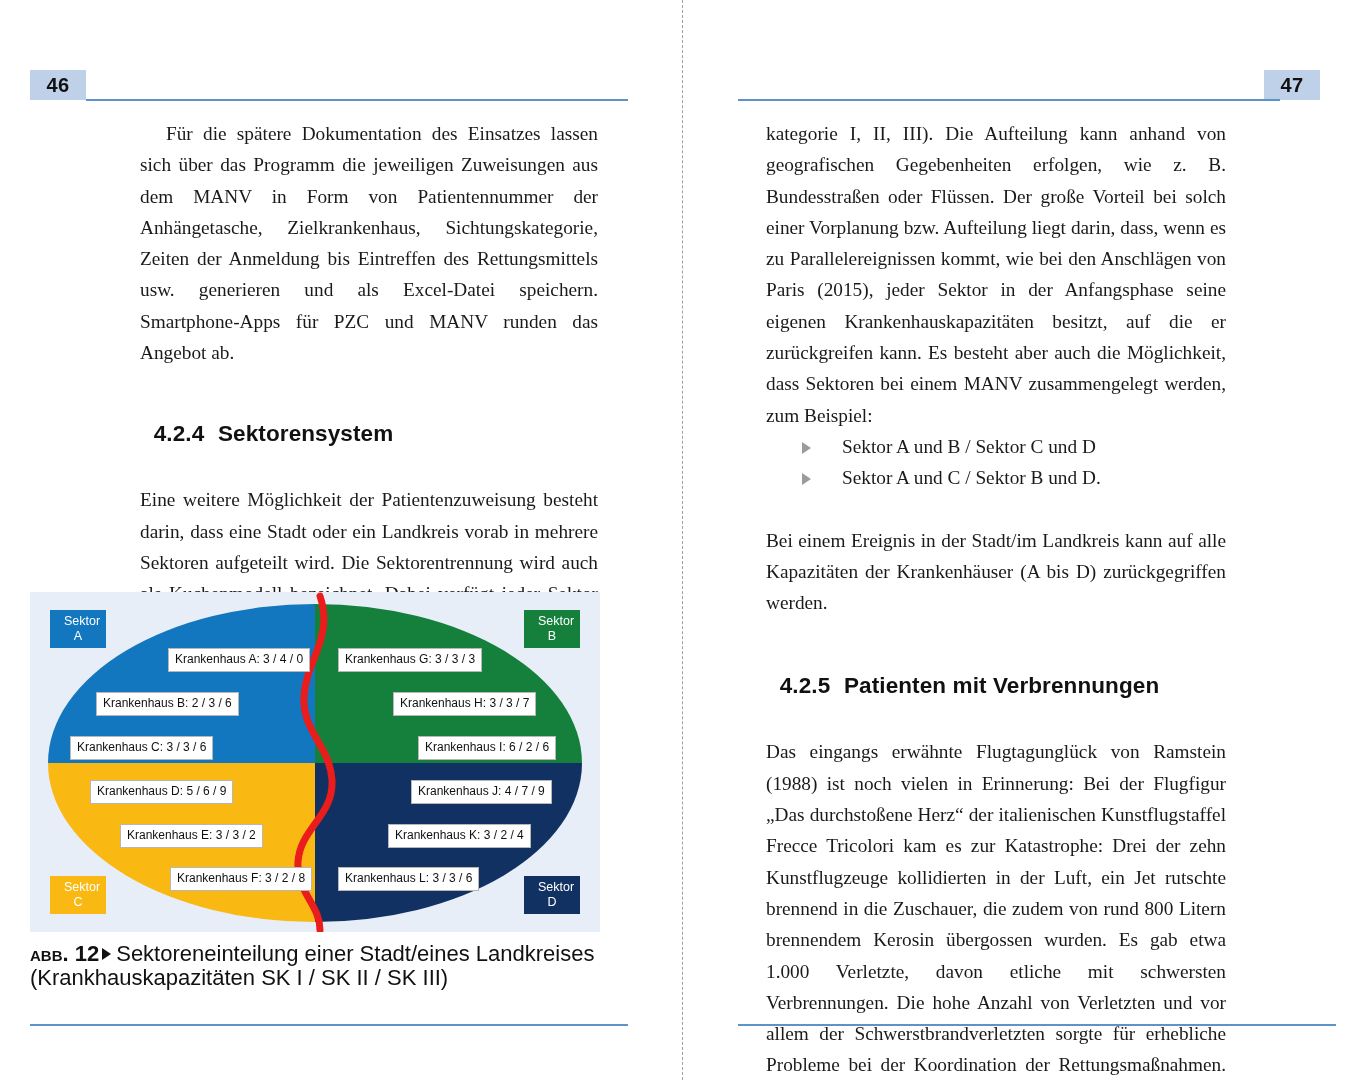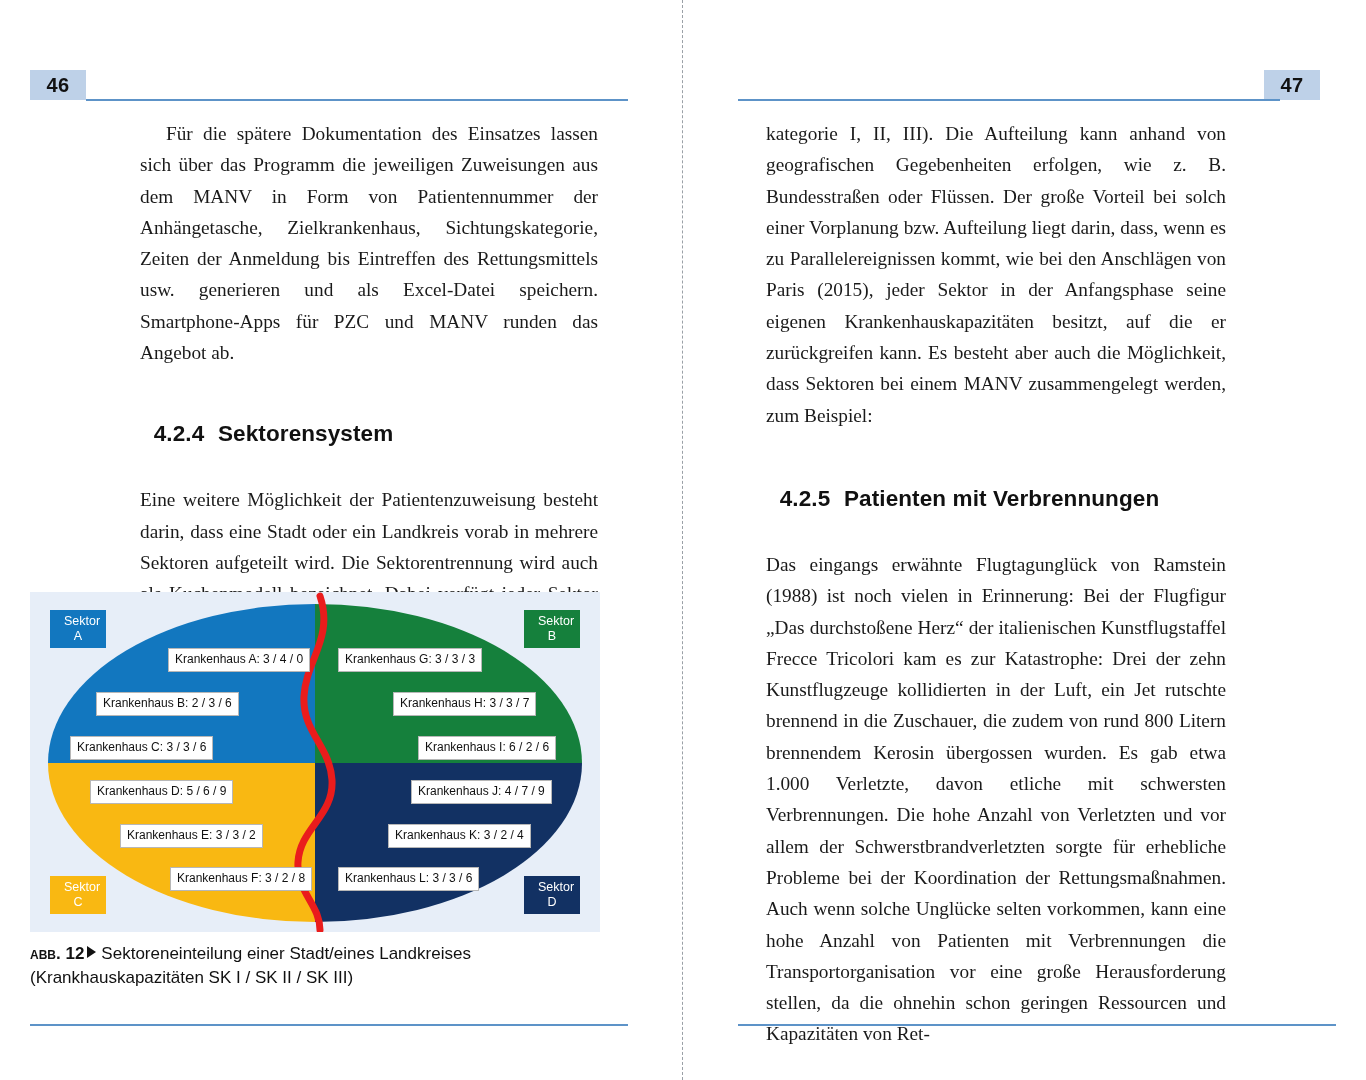--- a/index.html
+++ b/index.html
@@ -221,21 +221,21 @@
     line-height: 15px;
     color: #111111;
     padding: 3px 6px 4px 6px;
     white-space: nowrap;
     z-index: 3;
   }
 
   .cap {
     margin-top: 10px;
     font-family: "Liberation Sans", sans-serif;
-    font-size: 17px;
+    font-size: 22px;
     line-height: 24px;
     color: #111111;
   }
   .cap .abb {
     font-weight: bold;
     font-variant: small-caps;
     text-transform: lowercase;
   }
   .cap .abb::first-letter { text-transform: uppercase; }
   .cap .tri {
@@ -341,21 +341,26 @@
   <div class="page">
 
     <div class="head head-right">
       <div class="folio folio-right">47</div>
       <div class="head-rule indent-right"></div>
     </div>
 
     <div class="col col-right" style="left:83px; width:460px">
       <p class="body">kategorie I, II, III). Die Aufteilung kann anhand von geografischen Gegebenheiten erfolgen, wie z. B. Bundesstraßen oder Flüssen. Der große Vorteil bei solch einer Vorplanung bzw. Aufteilung liegt darin, dass, wenn es zu Parallelereignissen kommt, wie bei den Anschlägen von Paris (2015), jeder Sektor in der Anfangsphase seine eigenen Krankenhauskapazitäten besitzt, auf die er zurückgreifen kann. Es besteht aber auch die Möglichkeit, dass Sektoren bei einem MANV zusammengelegt werden, zum Beispiel:</p>
 
-
+      <ul class="bullets">
+        <li><span class="tri"></span><span>Sektor A und B / Sektor C und D</span></li>
+        <li><span class="tri"></span><span>Sektor A und C / Sektor B und D.</span></li>
+      </ul>
+
+      <p class="body gap-before">Bei einem Ereignis in der Stadt/im Landkreis kann auf alle Kapazitäten der Krankenhäuser (A bis D) zurückgegriffen werden.</p>
 
       <h3 class="section" style="margin-top:54px">
         <span class="num">4.2.5</span><span>Patienten mit Verbrennungen</span>
       </h3>
 
       <p class="body" style="margin-top:36px">Das eingangs erwähnte Flugtagunglück von Ramstein (1988) ist noch vielen in Erinnerung: Bei der Flugfigur „Das durchstoßene Herz“ der italienischen Kunstflugstaffel Frecce Tricolori kam es zur Katastrophe: Drei der zehn Kunstflugzeuge kollidierten in der Luft, ein Jet rutschte brennend in die Zuschauer, die zudem von rund 800 Litern brennendem Kerosin übergossen wurden. Es gab etwa 1.000 Verletzte, davon etliche mit schwersten Verbrennungen. Die hohe Anzahl von Verletzten und vor allem der Schwerstbrandverletzten sorgte für erhebliche Probleme bei der Koordination der Rettungsmaßnahmen. Auch wenn solche Unglücke selten vorkommen, kann eine hohe Anzahl von Patienten mit Verbrennungen die Transportorganisation vor eine große Herausforderung stellen, da die ohnehin schon geringen Ressourcen und Kapazitäten von Ret-</p>
     </div>
 
     <div class="foot-rule foot-rule-right"></div>
   </div>

